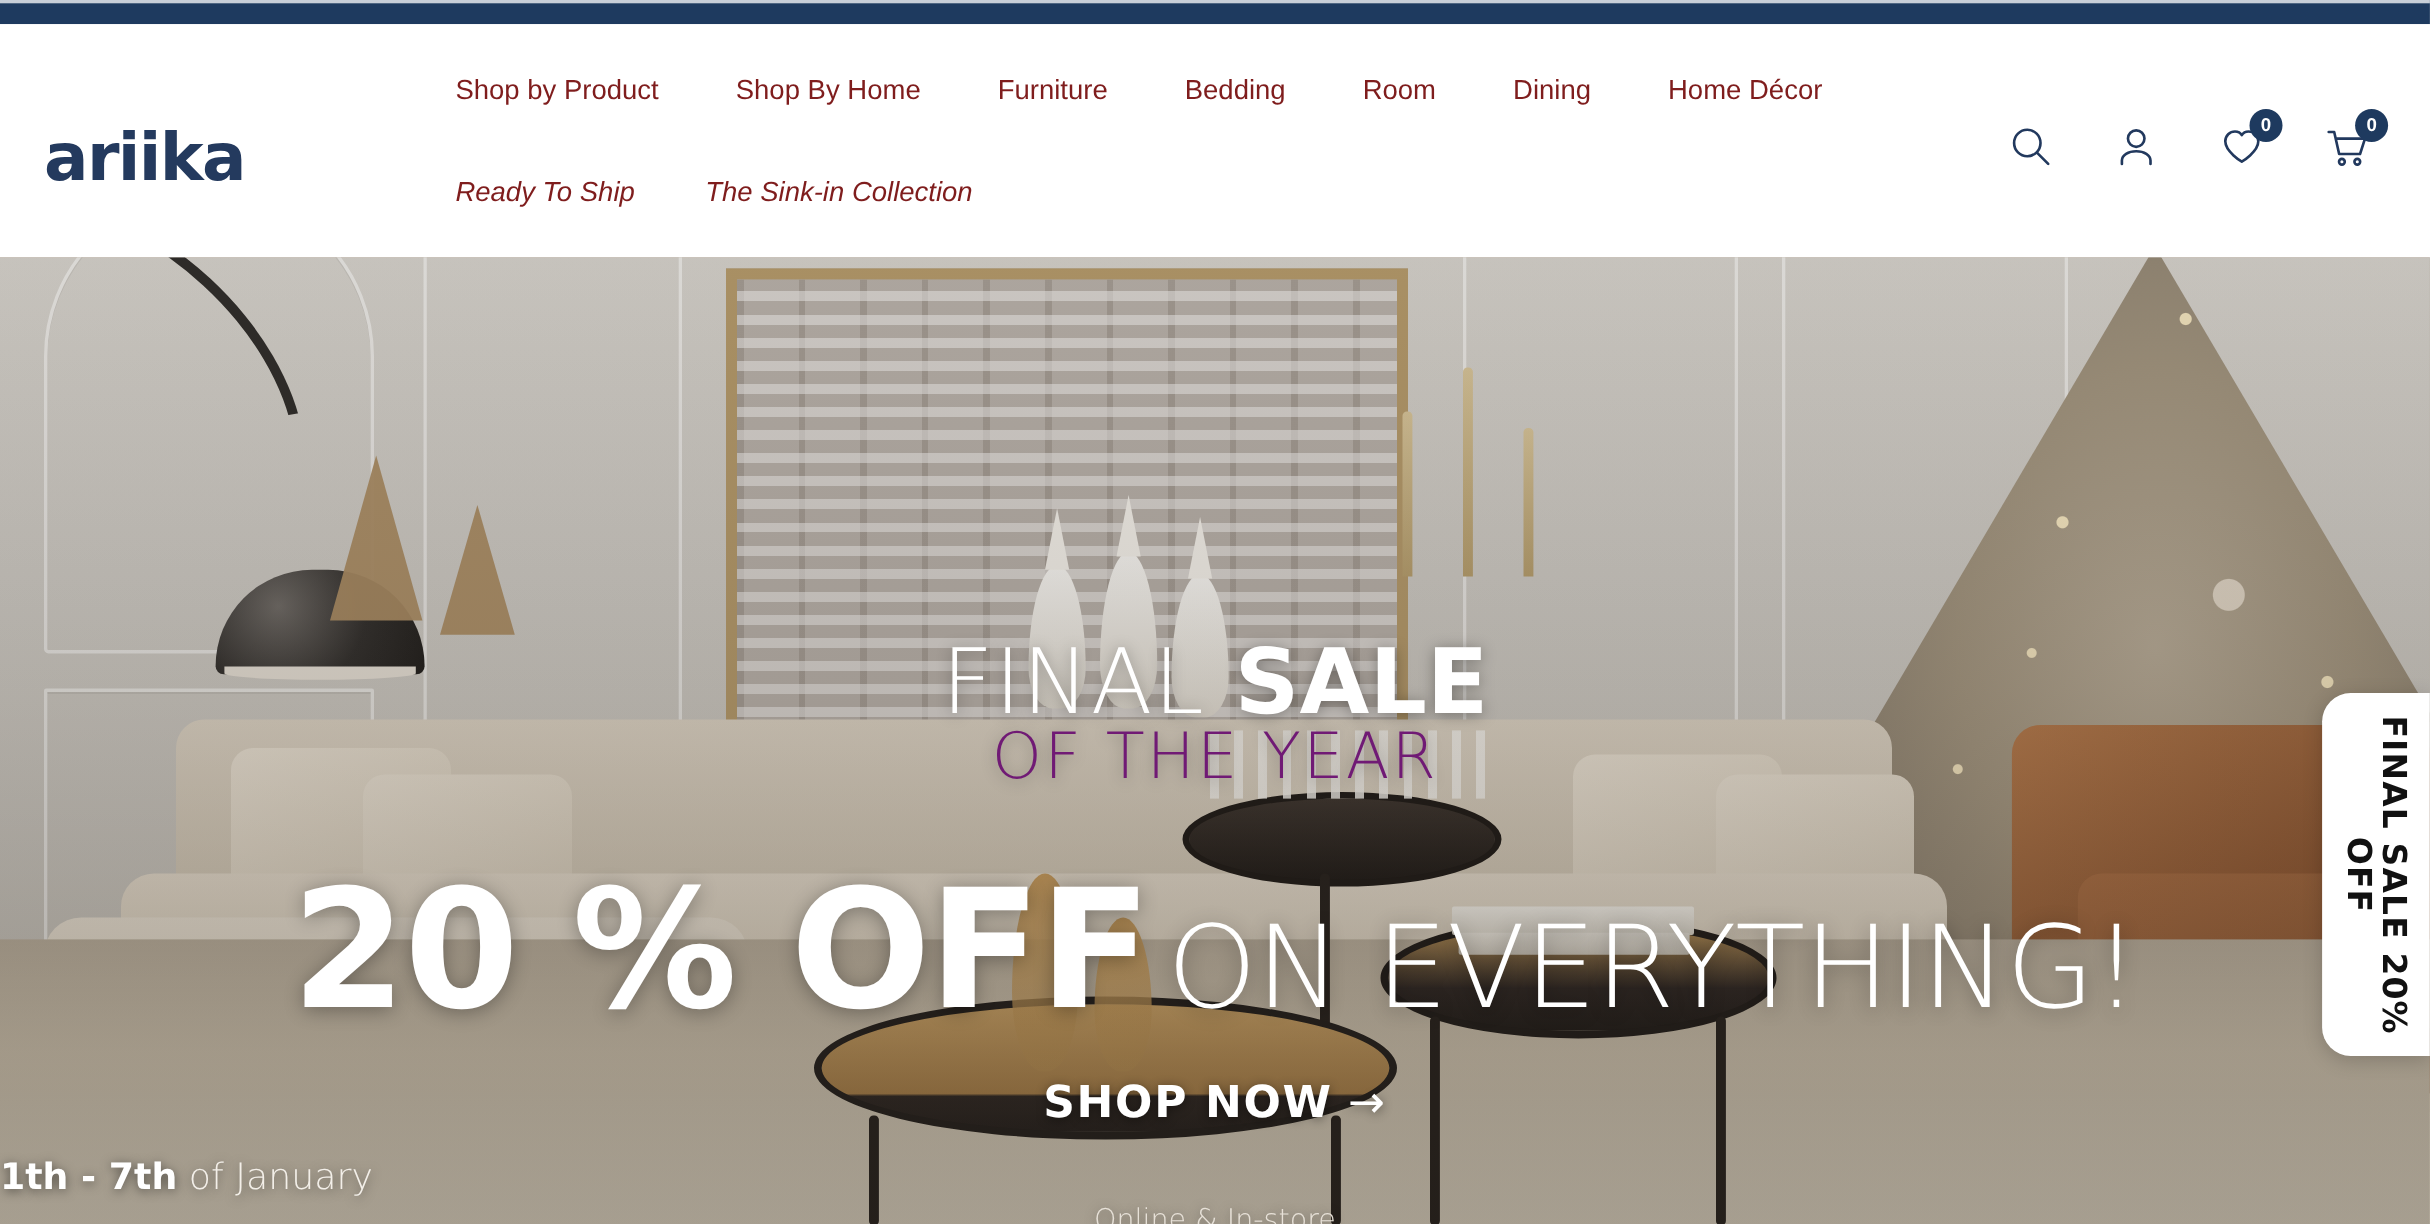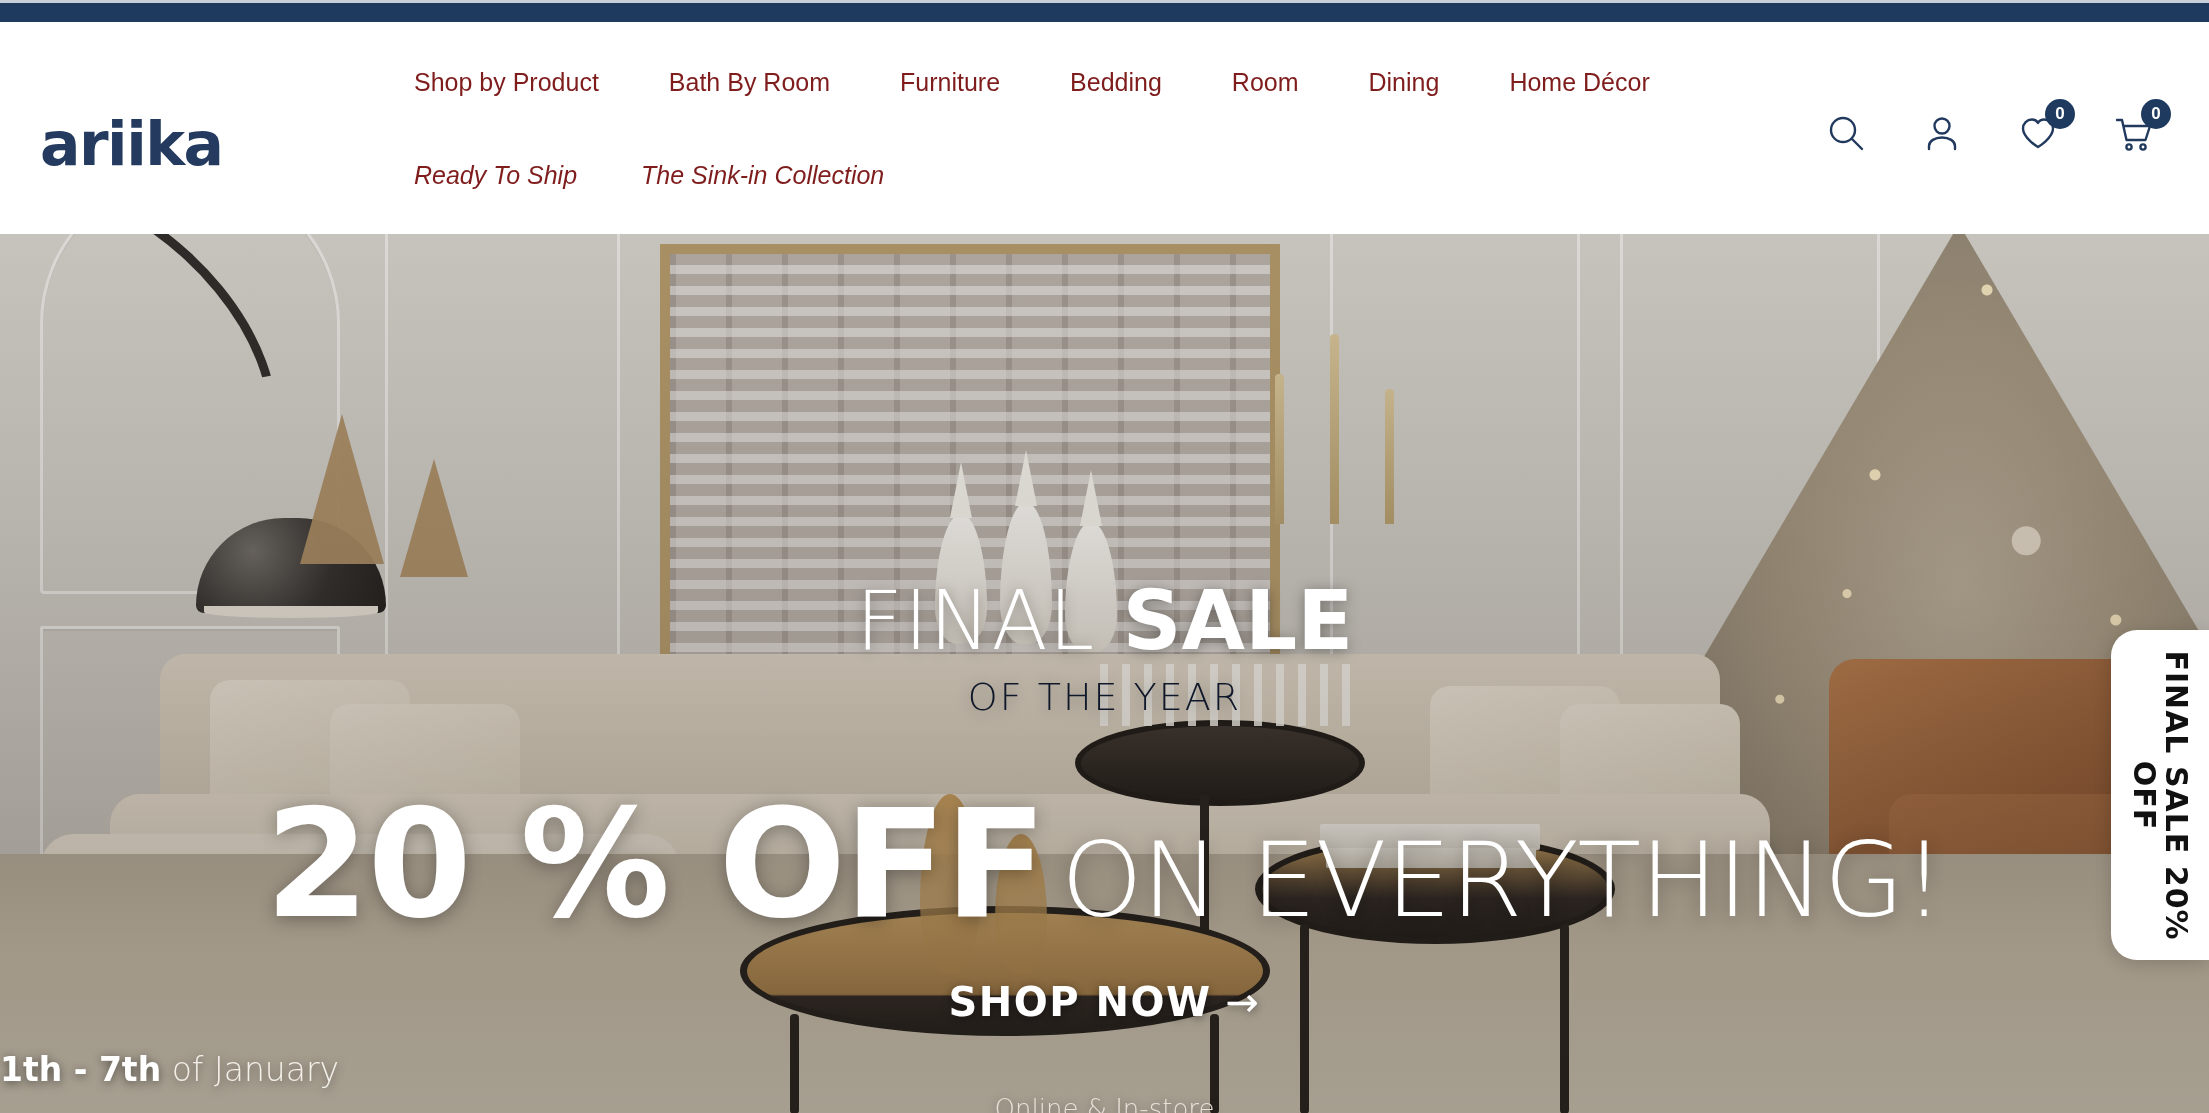--- a/index.html
+++ b/index.html
@@ -257,24 +257,24 @@
   .h-final{
     position:absolute; left:0; right:0; top:346px;
     text-align:center; color:#fff;
     font-family:"DejaVu Sans", sans-serif;
     font-size:82px; font-weight:300; letter-spacing:1px; line-height:1;
     text-shadow:0 2px 14px rgba(0,0,0,.35);
   }
   .h-final b{ font-weight:800; letter-spacing:0px; }
 
   .h-year{
-    position:absolute; left:0; right:0; top:444px;
-    text-align:center; color:#0f172a;
-    font-family:"DejaVu Sans", sans-serif;
-    font-size:38px; font-weight:300; letter-spacing:2px; line-height:1;
+    position:absolute; left:0; right:0; top:424px;
+    text-align:center; color:#701a75;
+    font-family:"DejaVu Sans", sans-serif;
+    font-size:58px; font-weight:300; letter-spacing:2px; line-height:1;
     text-shadow:0 2px 14px rgba(0,0,0,.35);
   }
 
   .h-off{
     position:absolute; left:0; right:0; top:555px;
     text-align:center; color:#fff; line-height:1;
     white-space:nowrap;
     text-shadow:0 3px 18px rgba(0,0,0,.33);
   }
   .h-off .big{
@@ -336,21 +336,21 @@
 
 <div class="topbar"></div>
 
 <header class="header">
 
   <div class="logo">ariika</div>
 
   <nav class="nav">
     <div class="nav-row row1">
       <div class="nav-item">Shop by Product</div>
-      <div class="nav-item">Bath By Room</div>
+      <div class="nav-item">Shop By Home</div>
       <div class="nav-item">Furniture</div>
       <div class="nav-item">Bedding</div>
       <div class="nav-item">Room</div>
       <div class="nav-item">Dining</div>
       <div class="nav-item">Home Décor</div>
     </div>
     <div class="nav-row row2">
       <div class="nav-item">Ready To Ship</div>
       <div class="nav-item">The Sink-in Collection</div>
     </div>

